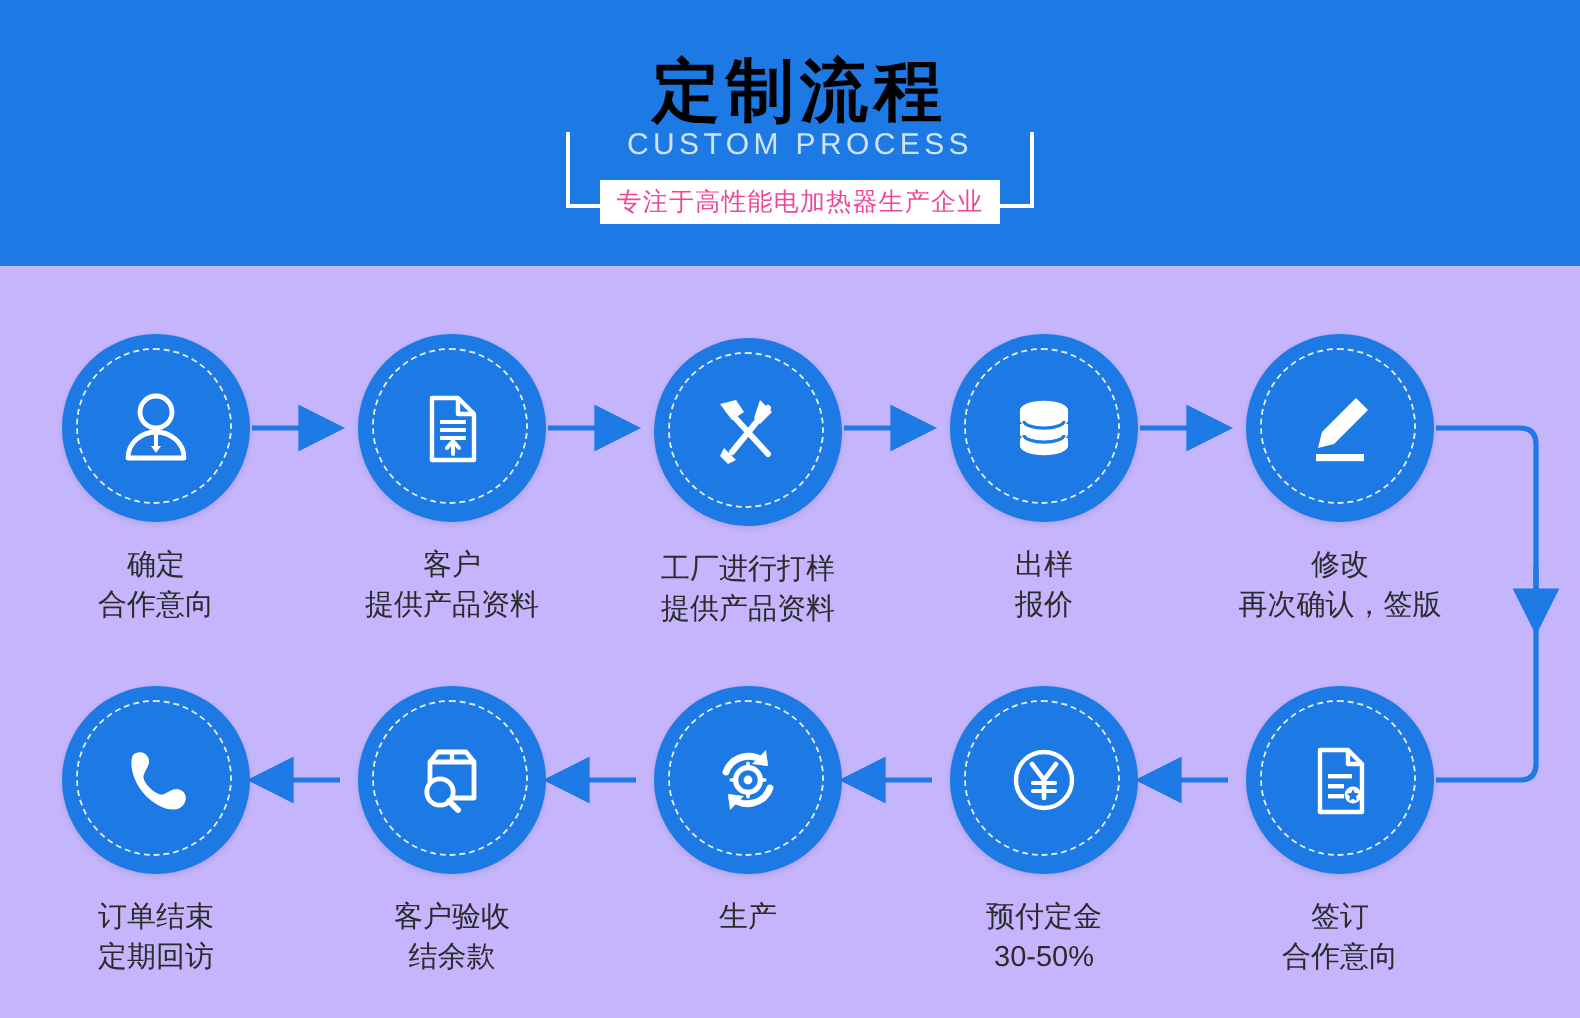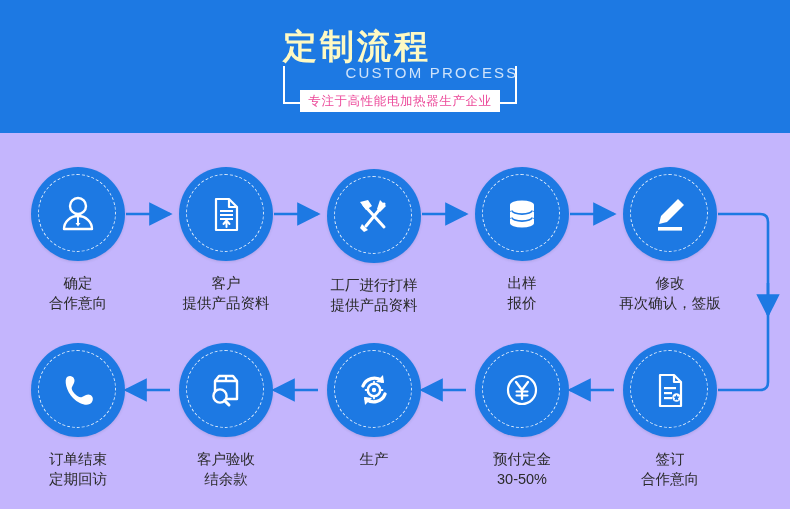--- a/index.html
+++ b/index.html
@@ -31,40 +31,39 @@
     width: 234px;
     height: 67px;
     border: 2px solid #ffffff;
     box-sizing: border-box;
   }
   #title-main {
     position: absolute;
     left: 283px;
     top: 24px;
     width: 234px;
-    text-align: left;
+    text-align: center;
     font-size: 34px;
     font-weight: bold;
-    color: #fef9c3;
+    color: #000000;
     letter-spacing: 3px;
     line-height: 40px;
     background: #1d79e3;
     padding: 2px 0 0 0;
   }
   #title-sub {
     position: absolute;
     left: 283px;
     top: 63px;
     width: 234px;
     text-align: center;
     font-size: 15px;
     color: #cfe3fa;
     letter-spacing: 2.2px;
     line-height: 20px;
-    padding-left: 32px;
   }
   #title-tag-wrap {
     position: absolute;
     left: 283px;
     top: 90px;
     width: 234px;
     height: 22px;
     display: flex;
     align-items: center;
     justify-content: center;

